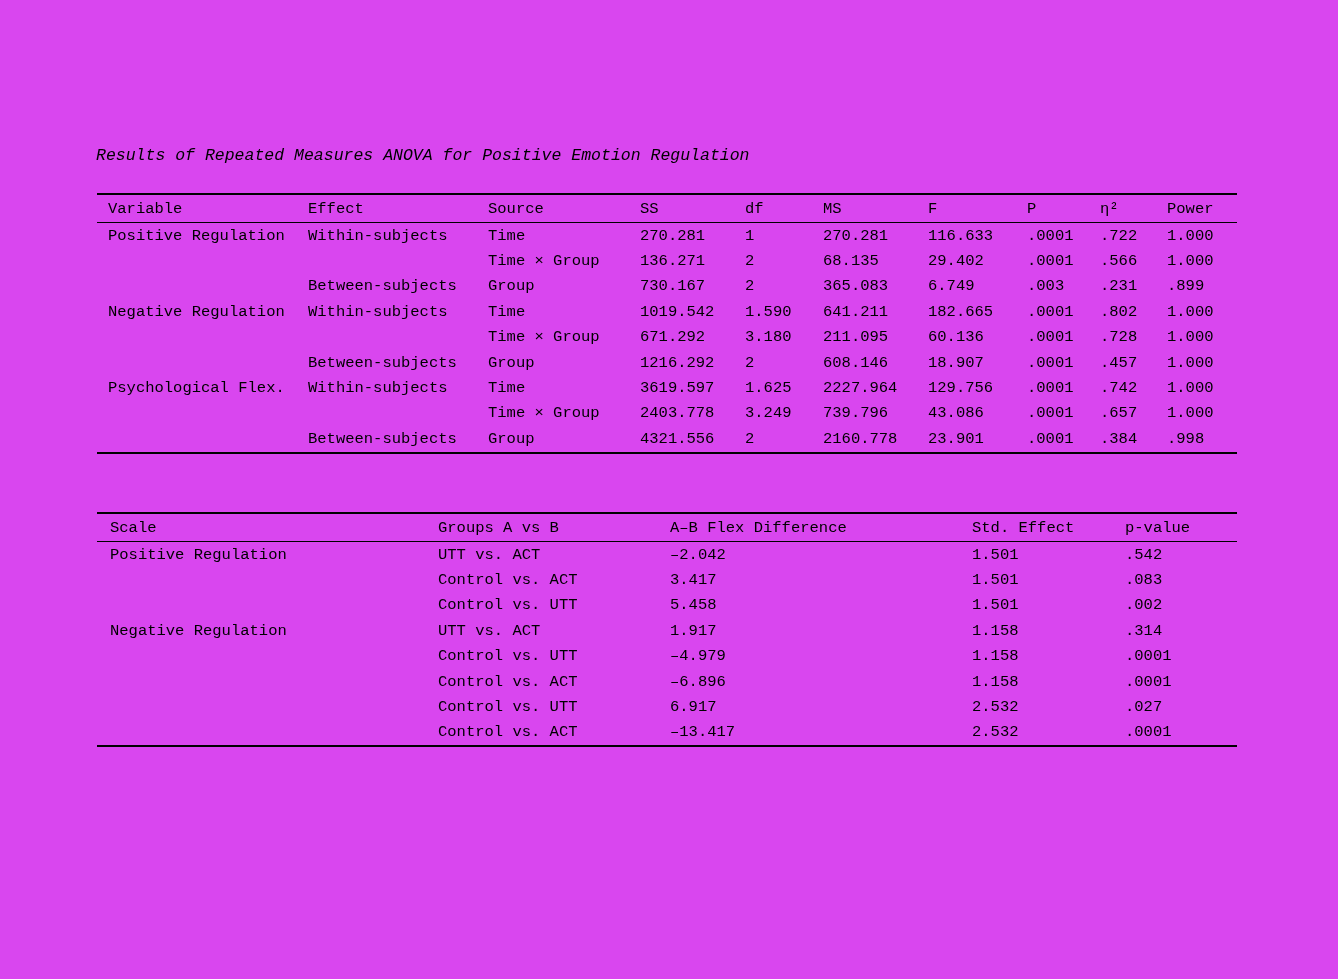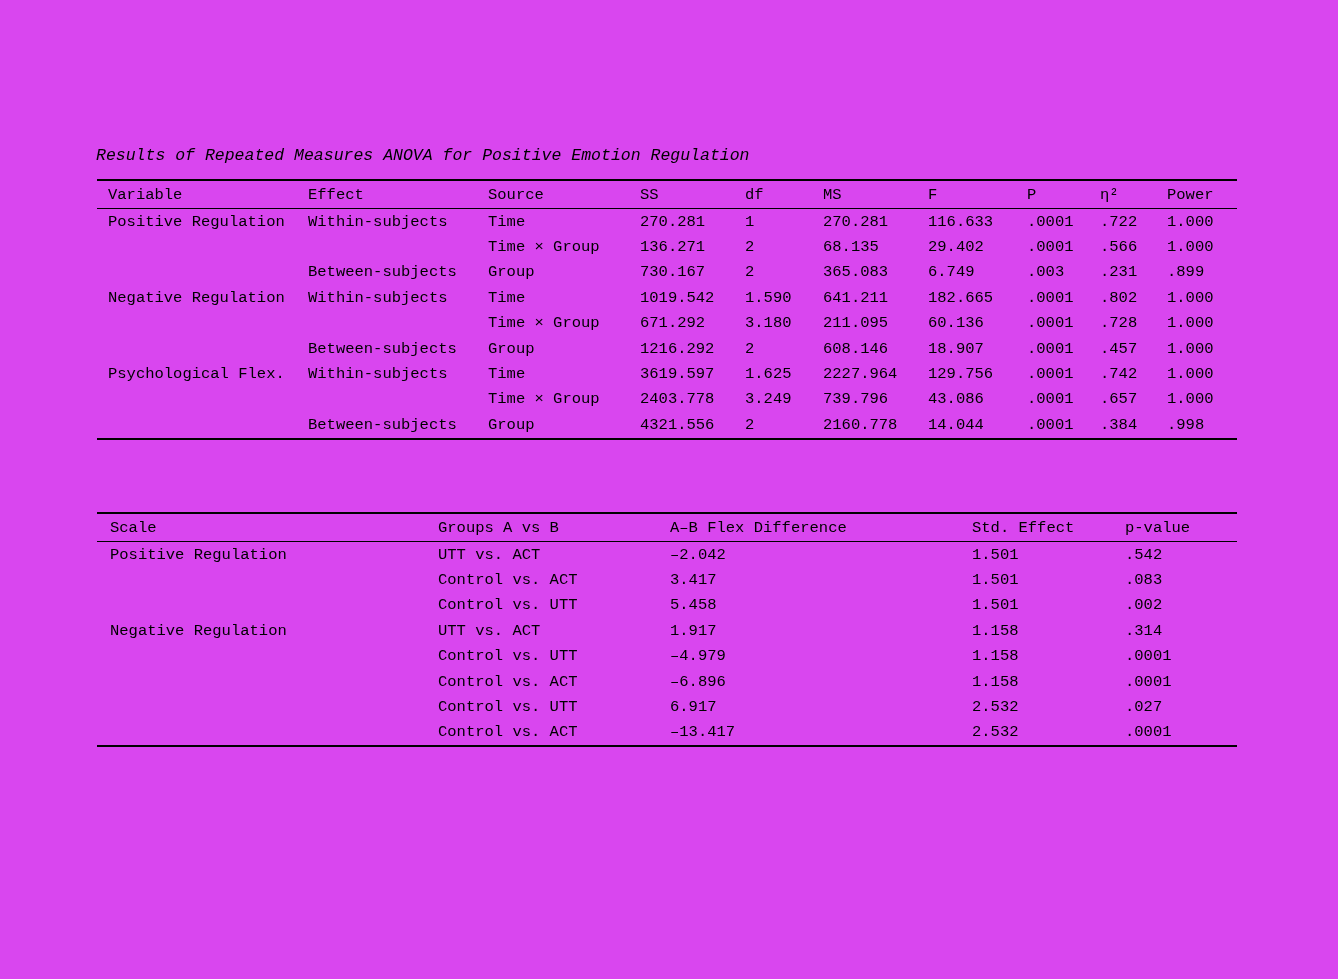--- a/index.html
+++ b/index.html
@@ -29,21 +29,21 @@
   table.apa {
     position: absolute;
     left: 97px;
     width: 1140px;
     border-collapse: collapse;
     table-layout: fixed;
     border-top: 2px solid #000000;
     border-bottom: 2px solid #000000;
     font-size: 15.5px;
   }
-  #anova-table { top: 179px; }
+  #anova-table { top: 193px; }
   #posthoc-table { top: 512px; }
 
   table.apa thead tr {
     border-bottom: 1.2px solid #000000;
   }
   table.apa th {
     font-weight: normal;
     text-align: left;
     height: 27px;
     padding: 0;
@@ -192,21 +192,21 @@
           <td>.657</td>
           <td>1.000</td>
         </tr>
         <tr>
           <td></td>
           <td>Between-subjects</td>
           <td>Group</td>
           <td>4321.556</td>
           <td>2</td>
           <td>2160.778</td>
-          <td>14.044</td>
+          <td>23.901</td>
           <td>.0001</td>
           <td>.384</td>
           <td>.998</td>
         </tr>
       </tbody>
   </table>
 
 
   <table id="posthoc-table" class="apa">
     <colgroup>

